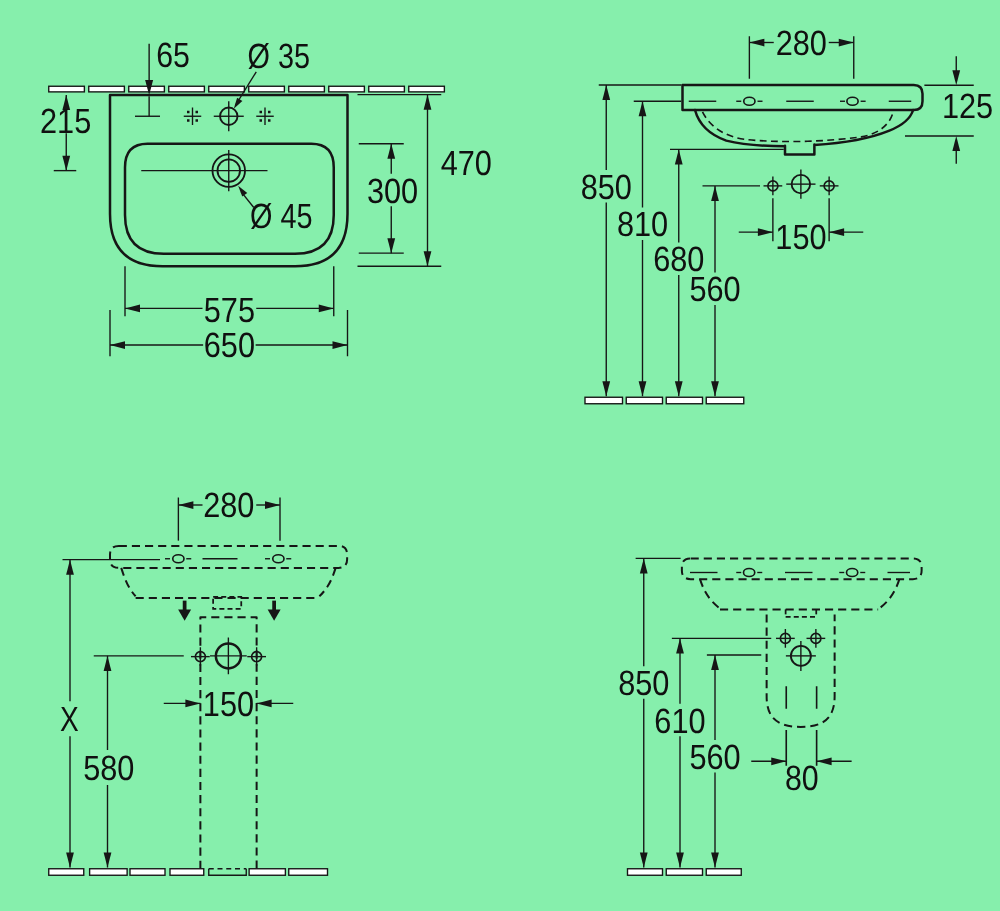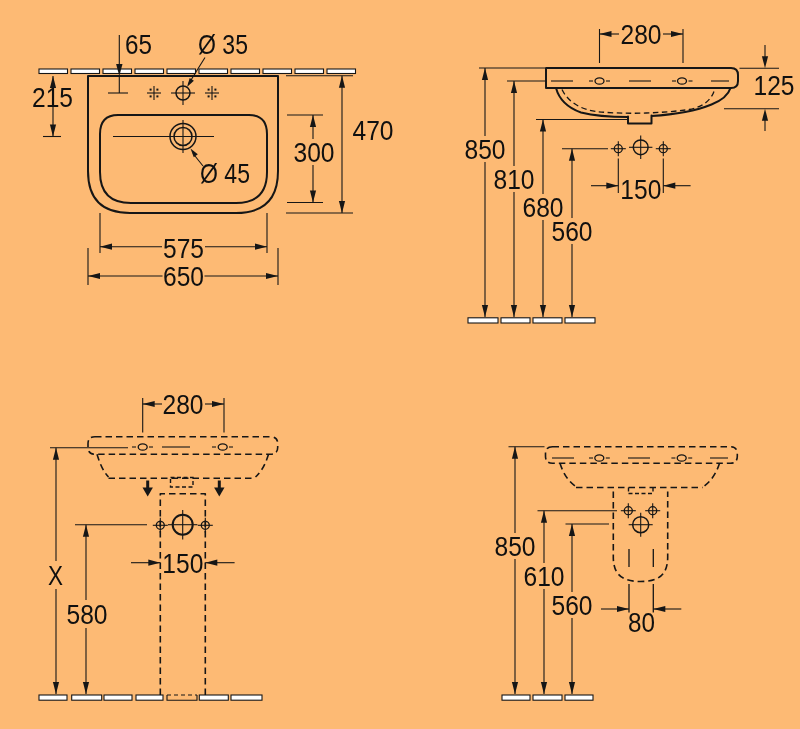--- a/index.html
+++ b/index.html
@@ -1,16 +1,16 @@
 <!DOCTYPE html>
 <html><head>
 <meta charset="utf-8">
 <style>
   html,body{margin:0;padding:0;background:#fff;}
-  .stage{width:800px;height:729px;background:#fdba74;overflow:hidden;}
+  .stage{width:800px;height:729px;background:#86efac;overflow:hidden;}
   svg{display:block}
   .ol{fill:none;stroke:#161616;stroke-width:2;stroke-linejoin:round;stroke-linecap:round}
   .old{fill:none;stroke:#161616;stroke-width:1.6;stroke-linejoin:round;stroke-dasharray:6.5 4}
   .old2{fill:none;stroke:#161616;stroke-width:1.4;stroke-dasharray:4 2.5}
   .dsh{fill:none;stroke:#161616;stroke-width:1.3;stroke-dasharray:5.5 3.5}
   .tn{fill:none;stroke:#161616;stroke-width:1.1}
   .tn13{fill:none;stroke:#161616;stroke-width:1.3}
   .tn15{fill:none;stroke:#161616;stroke-width:1.5}
   .tn2{fill:none;stroke:#161616;stroke-width:2}
   .arr{fill:#161616;stroke:none}

